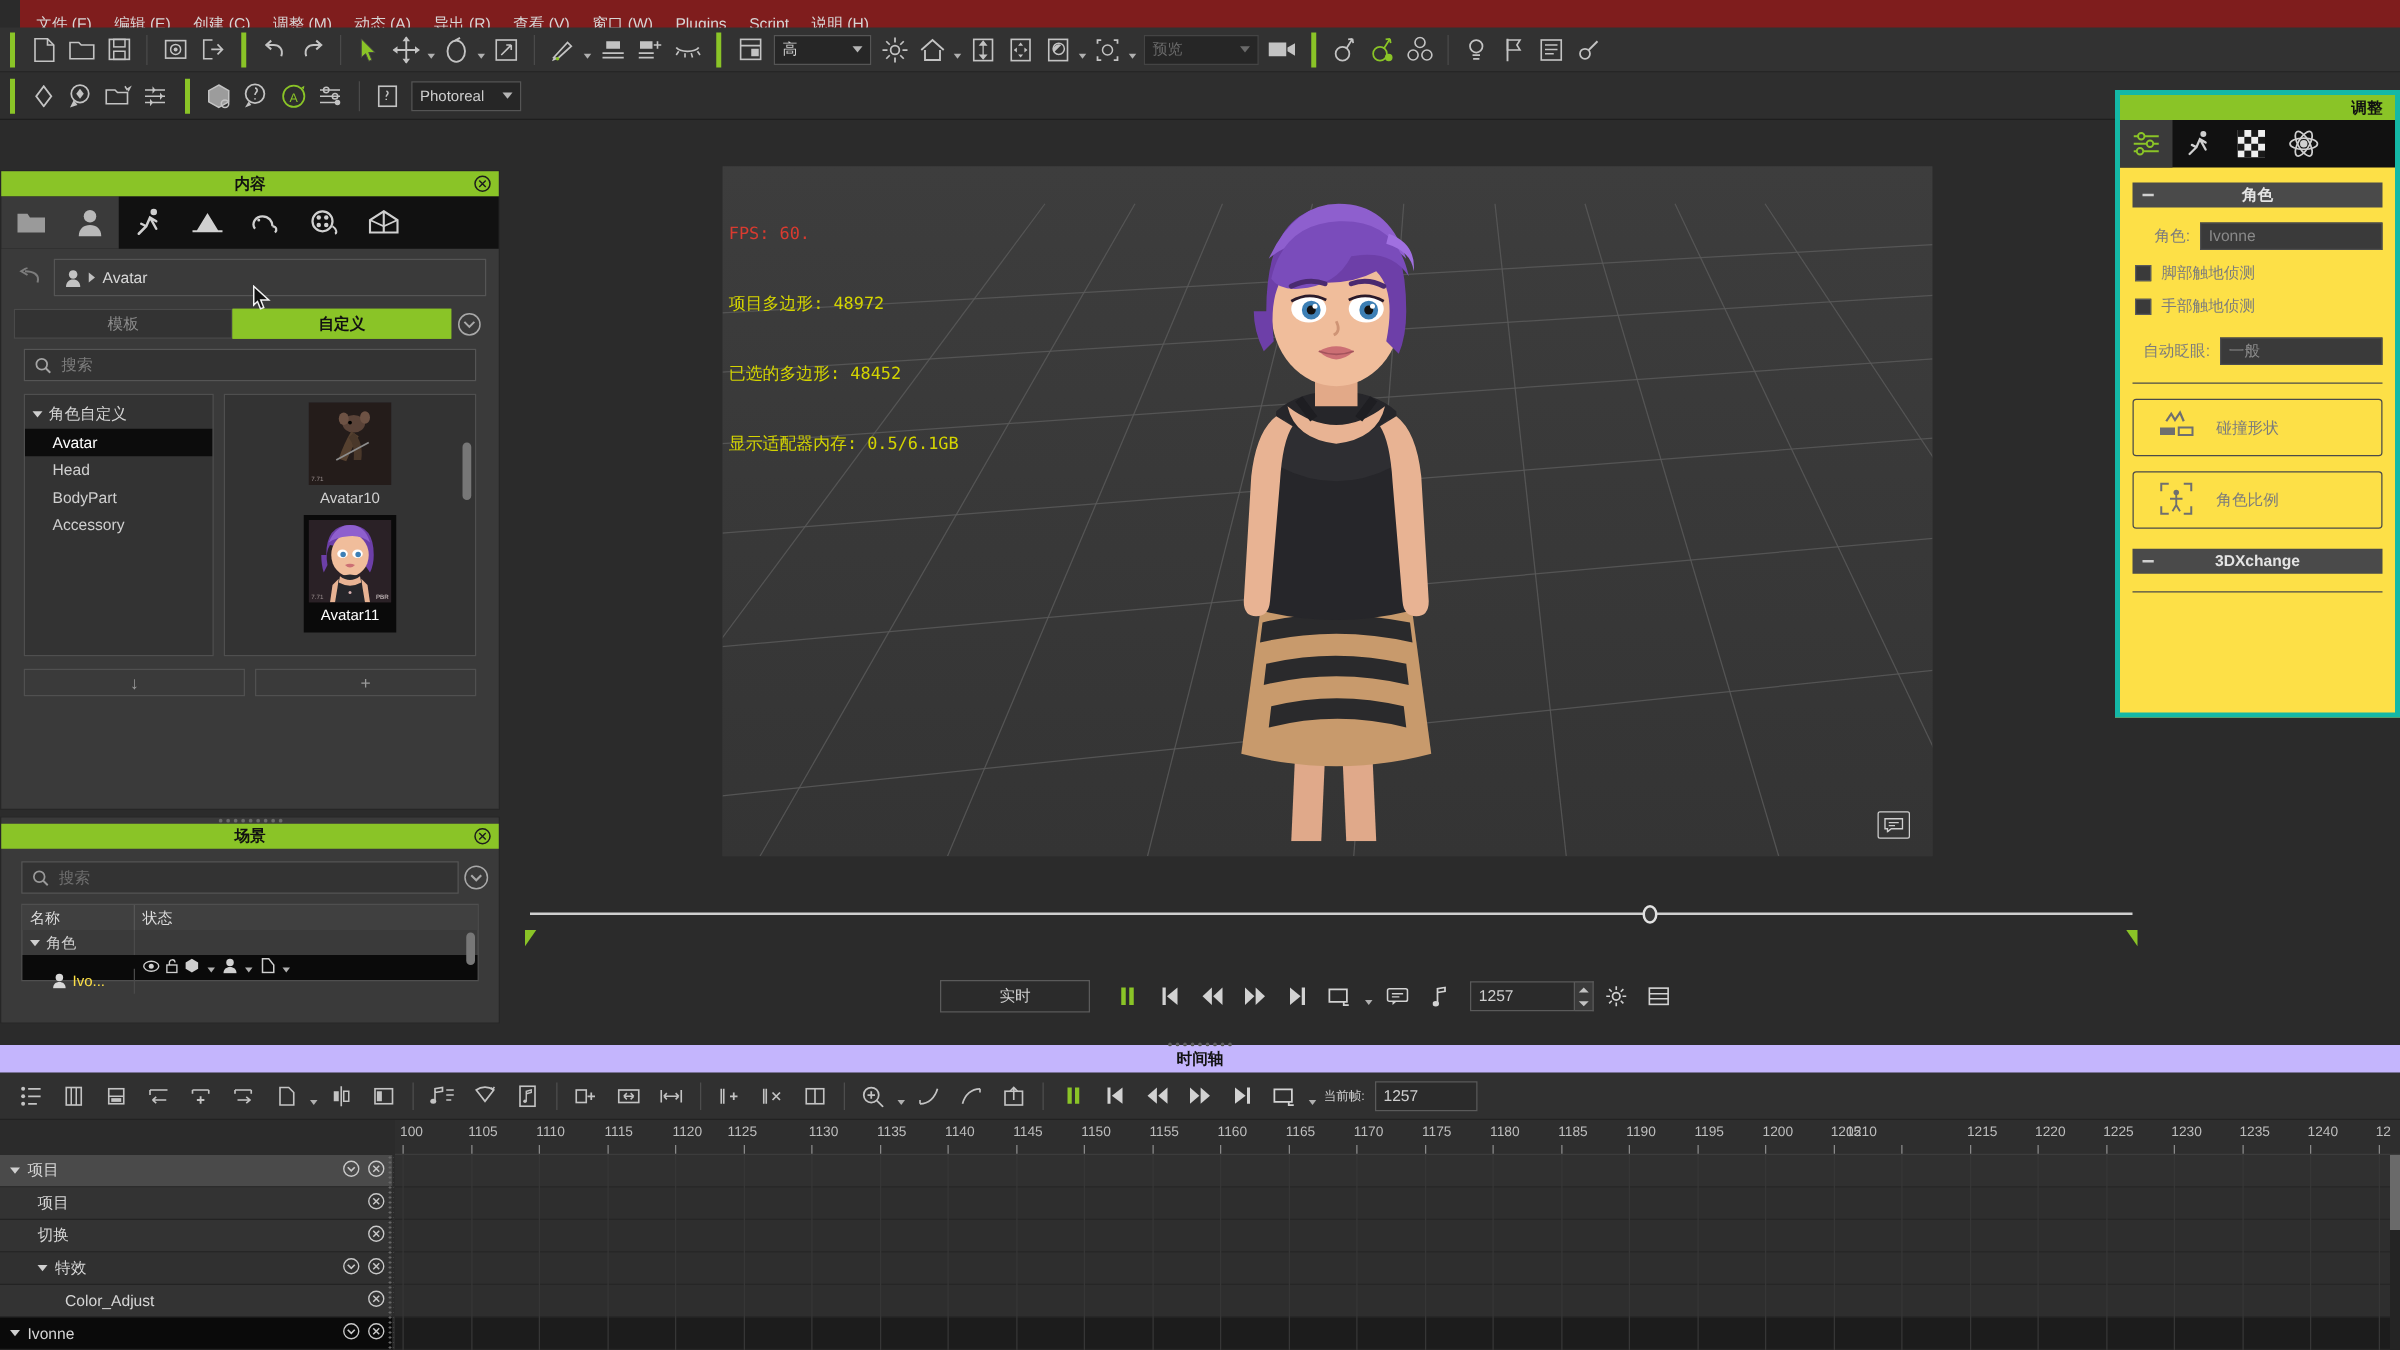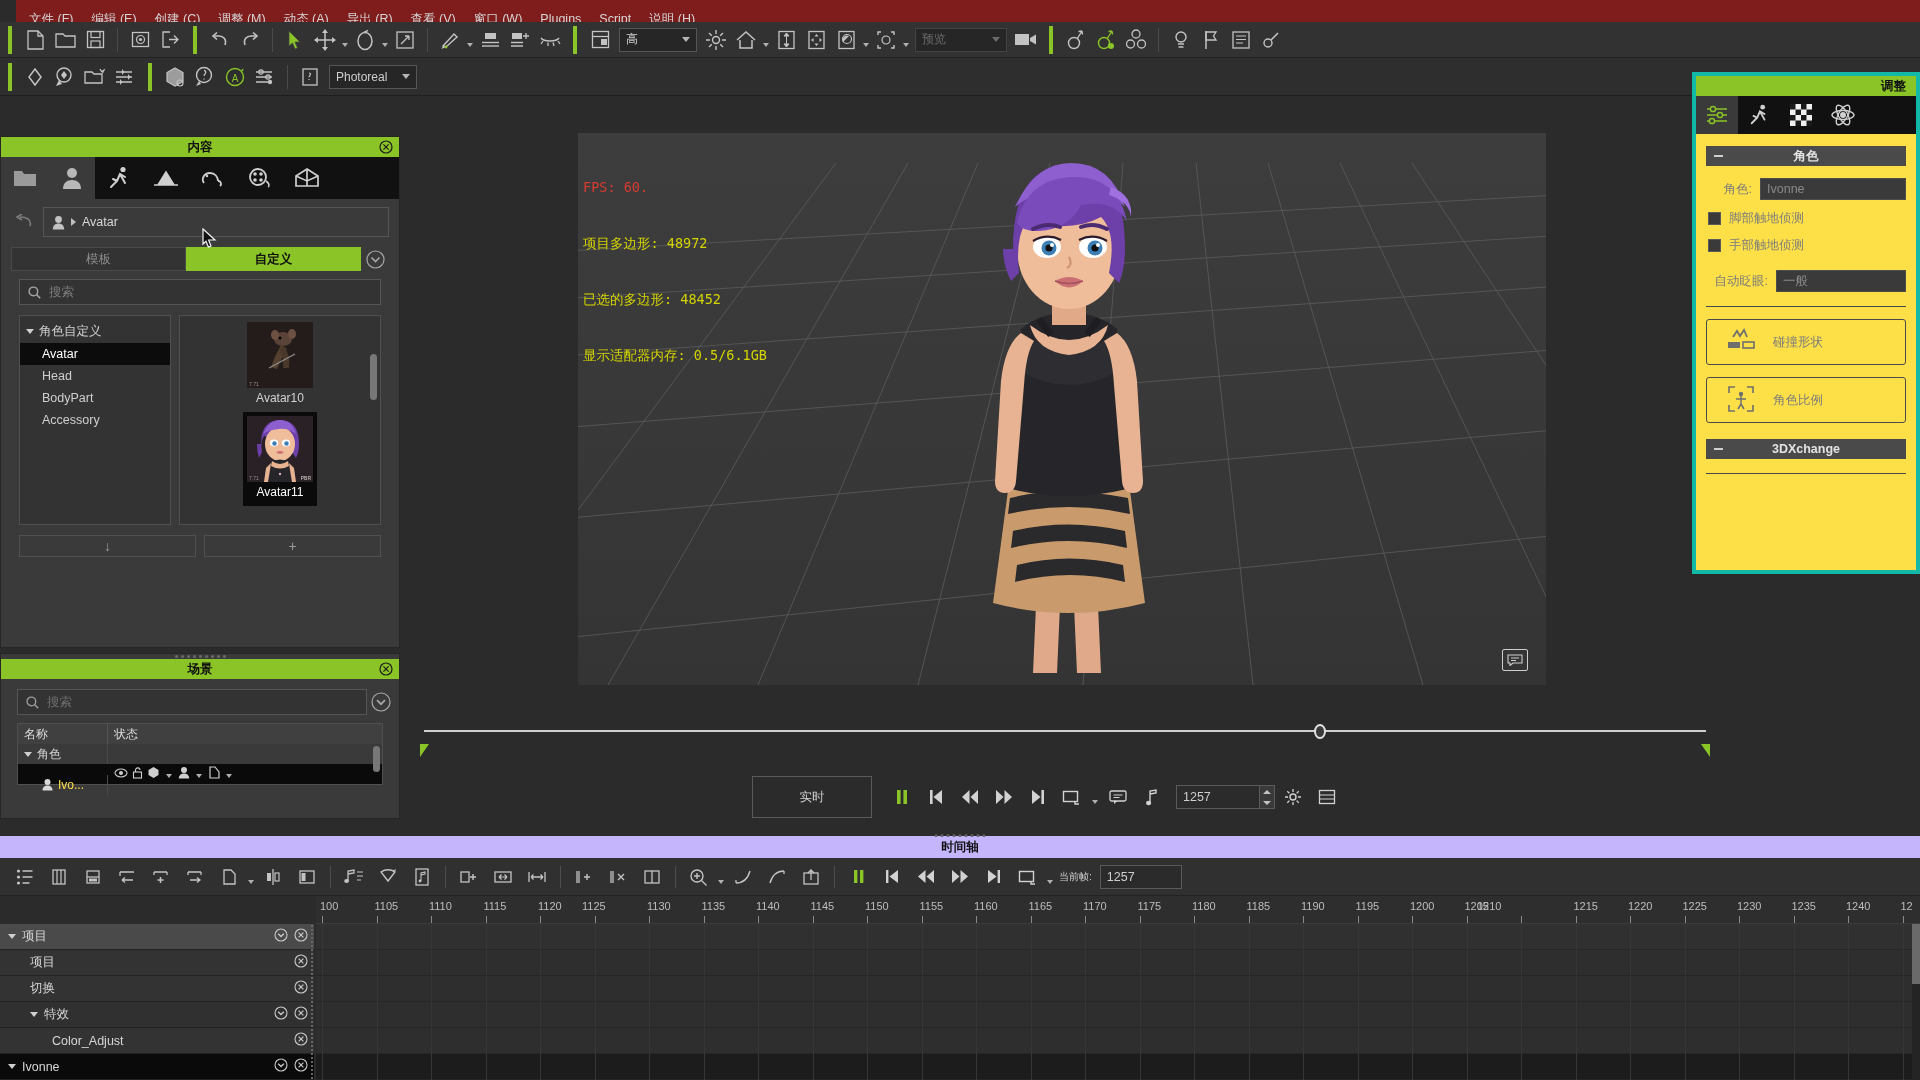--- a/index.html
+++ b/index.html
@@ -89,21 +89,21 @@
   .scrub-marker { position:absolute; top:26px; width:0; height:0; }
   .scrub-marker.left { left:0; border-top:13px solid #8ac427; border-right:9px solid transparent; }
   .scrub-marker.right { right:0; border-top:13px solid #8ac427; border-left:9px solid transparent; }
 
   
   #transport {
     position:absolute; left:752px; top:780px; width:620px; height:34px;
     display:flex; align-items:center; gap:2px;
   }
   #rt-btn {
-    width:120px; height:42px; background:#2b2b2b; border:1px solid #5a5a5a;
+    width:120px; height:26px; background:#2b2b2b; border:1px solid #5a5a5a;
     display:flex; align-items:center; justify-content:center;
     font-size:12.5px; color:#d0d0d0; flex:none; margin-right:12px;
   }
   .tp-btn { width:32px; height:28px; display:flex; align-items:center;
     justify-content:center; flex:none; }
   #frame-spin { display:flex; align-items:center; flex:none; margin-left:6px; }
   #frame-input {
     width:84px; height:24px; background:#2b2b2b; border:1px solid #5a5a5a;
     color:#cfcfcf; font-size:12.5px; padding:0 6px; outline:none;
   }

